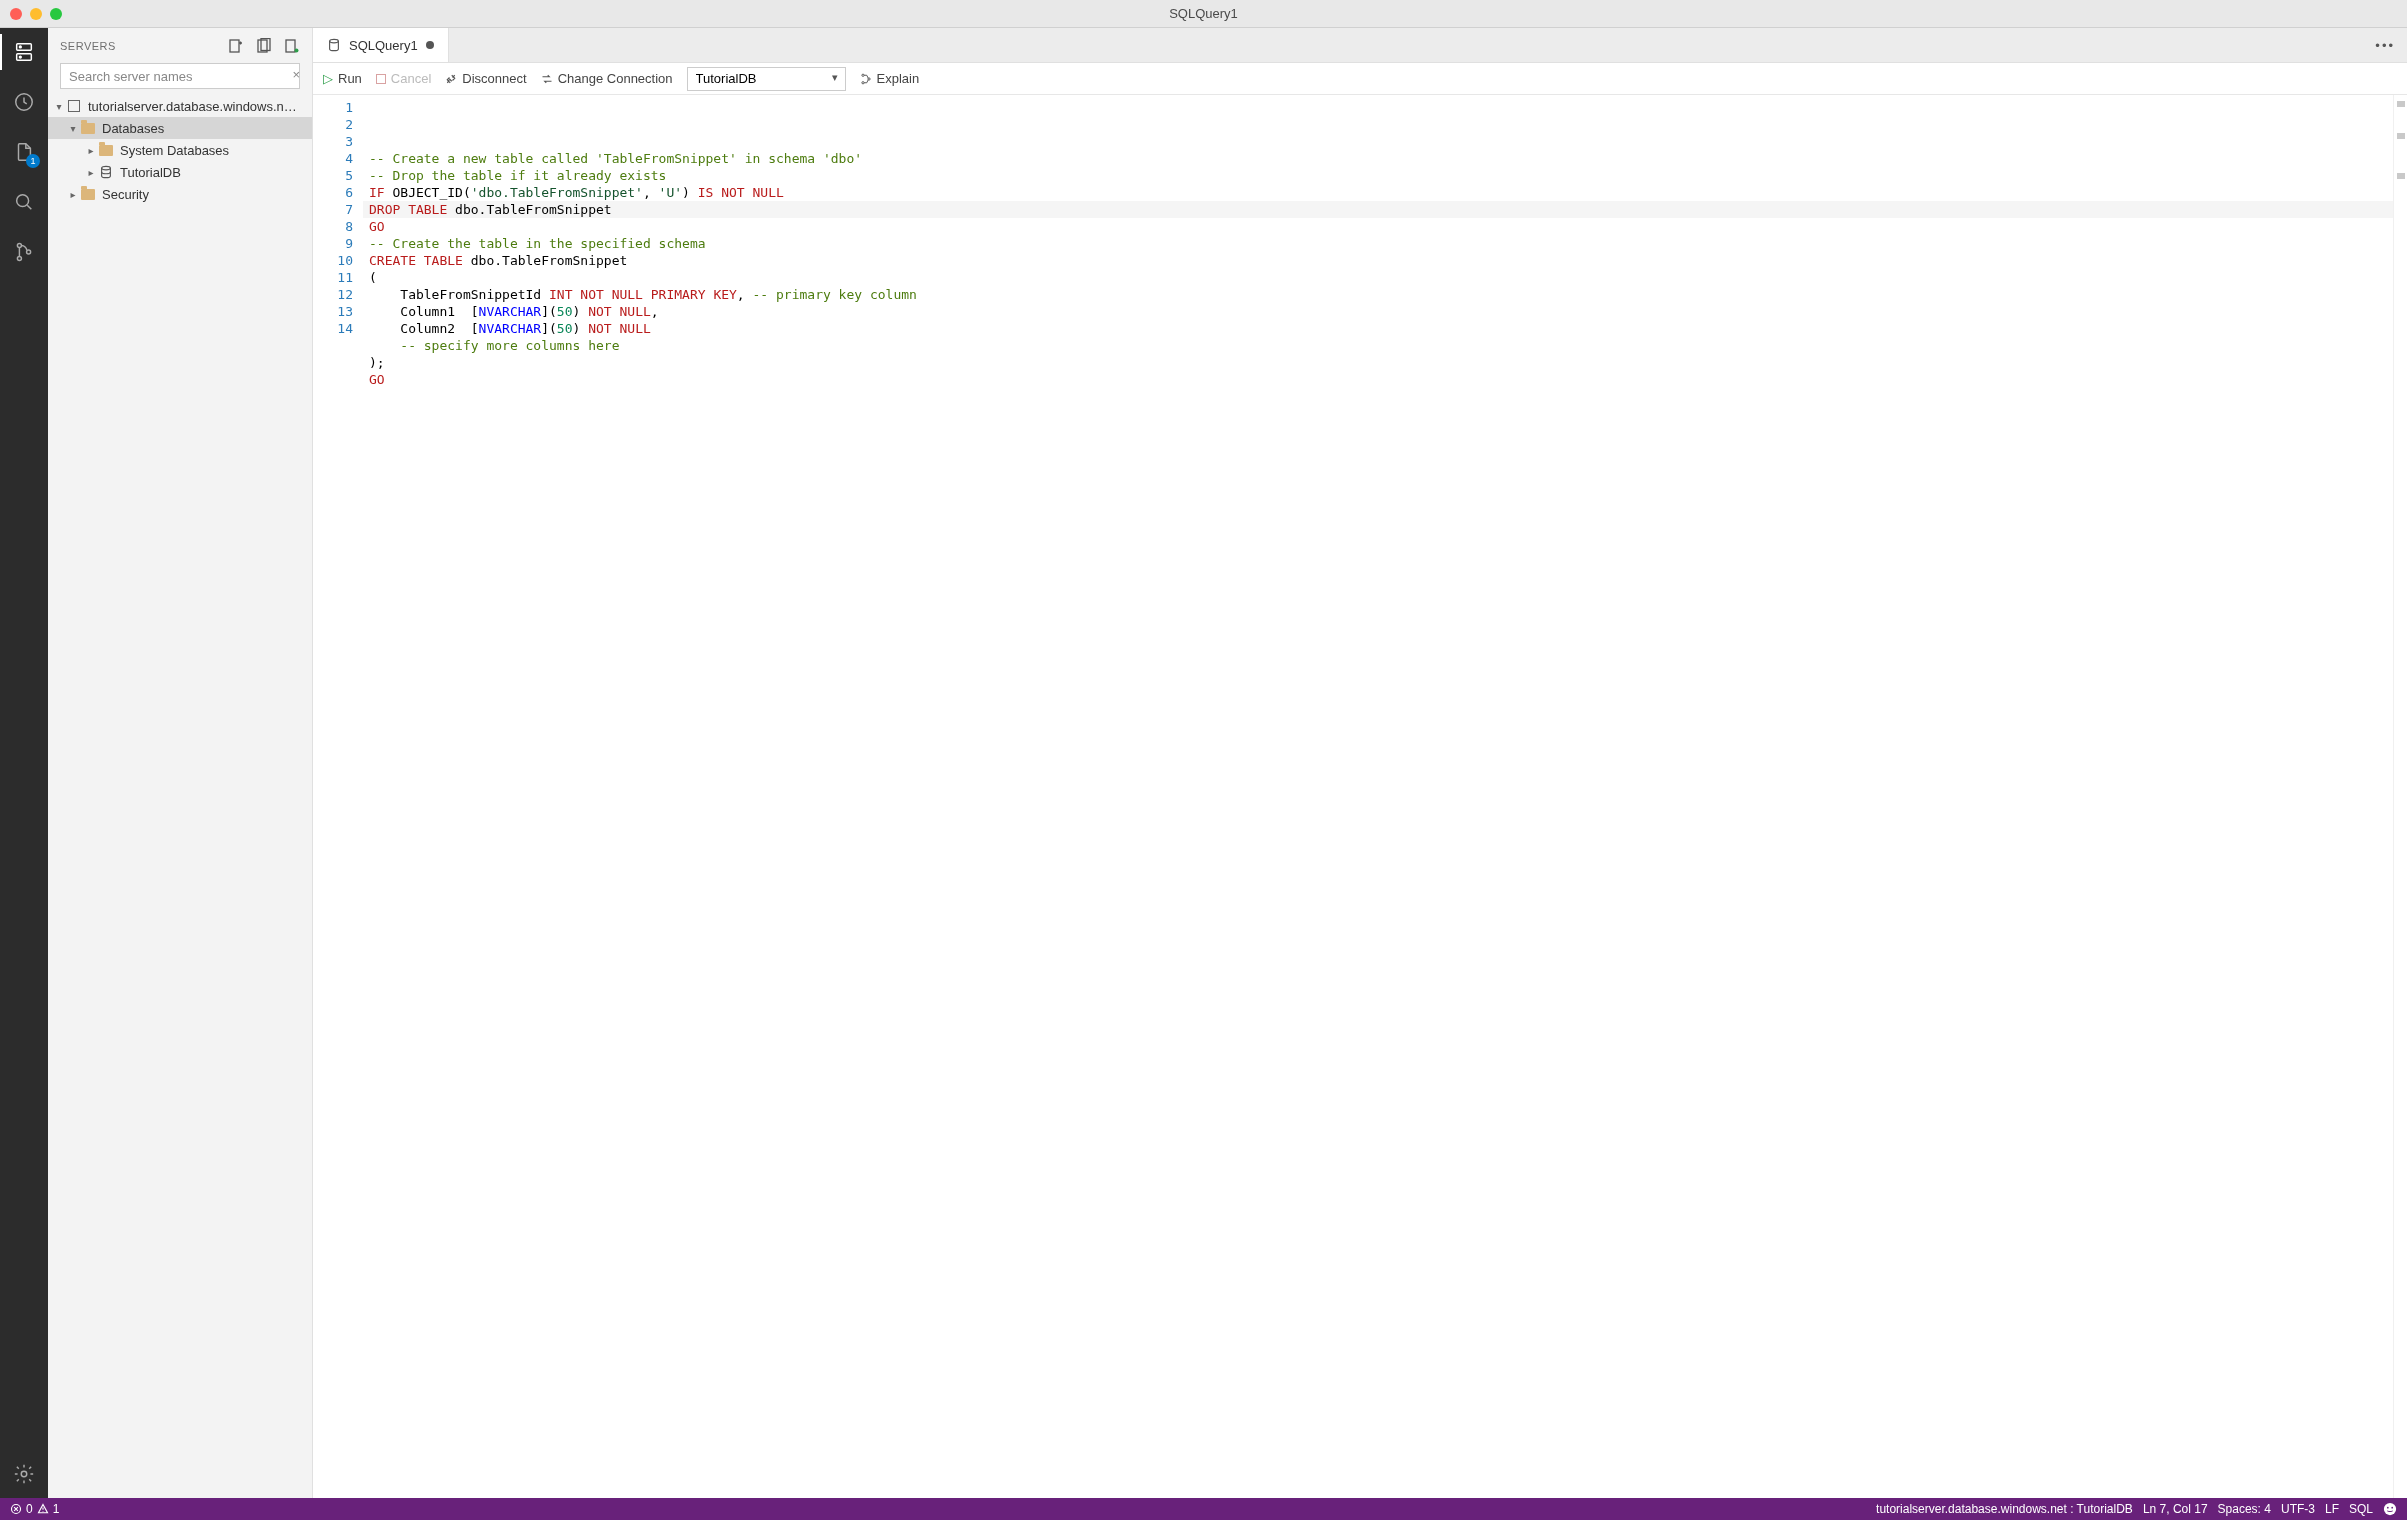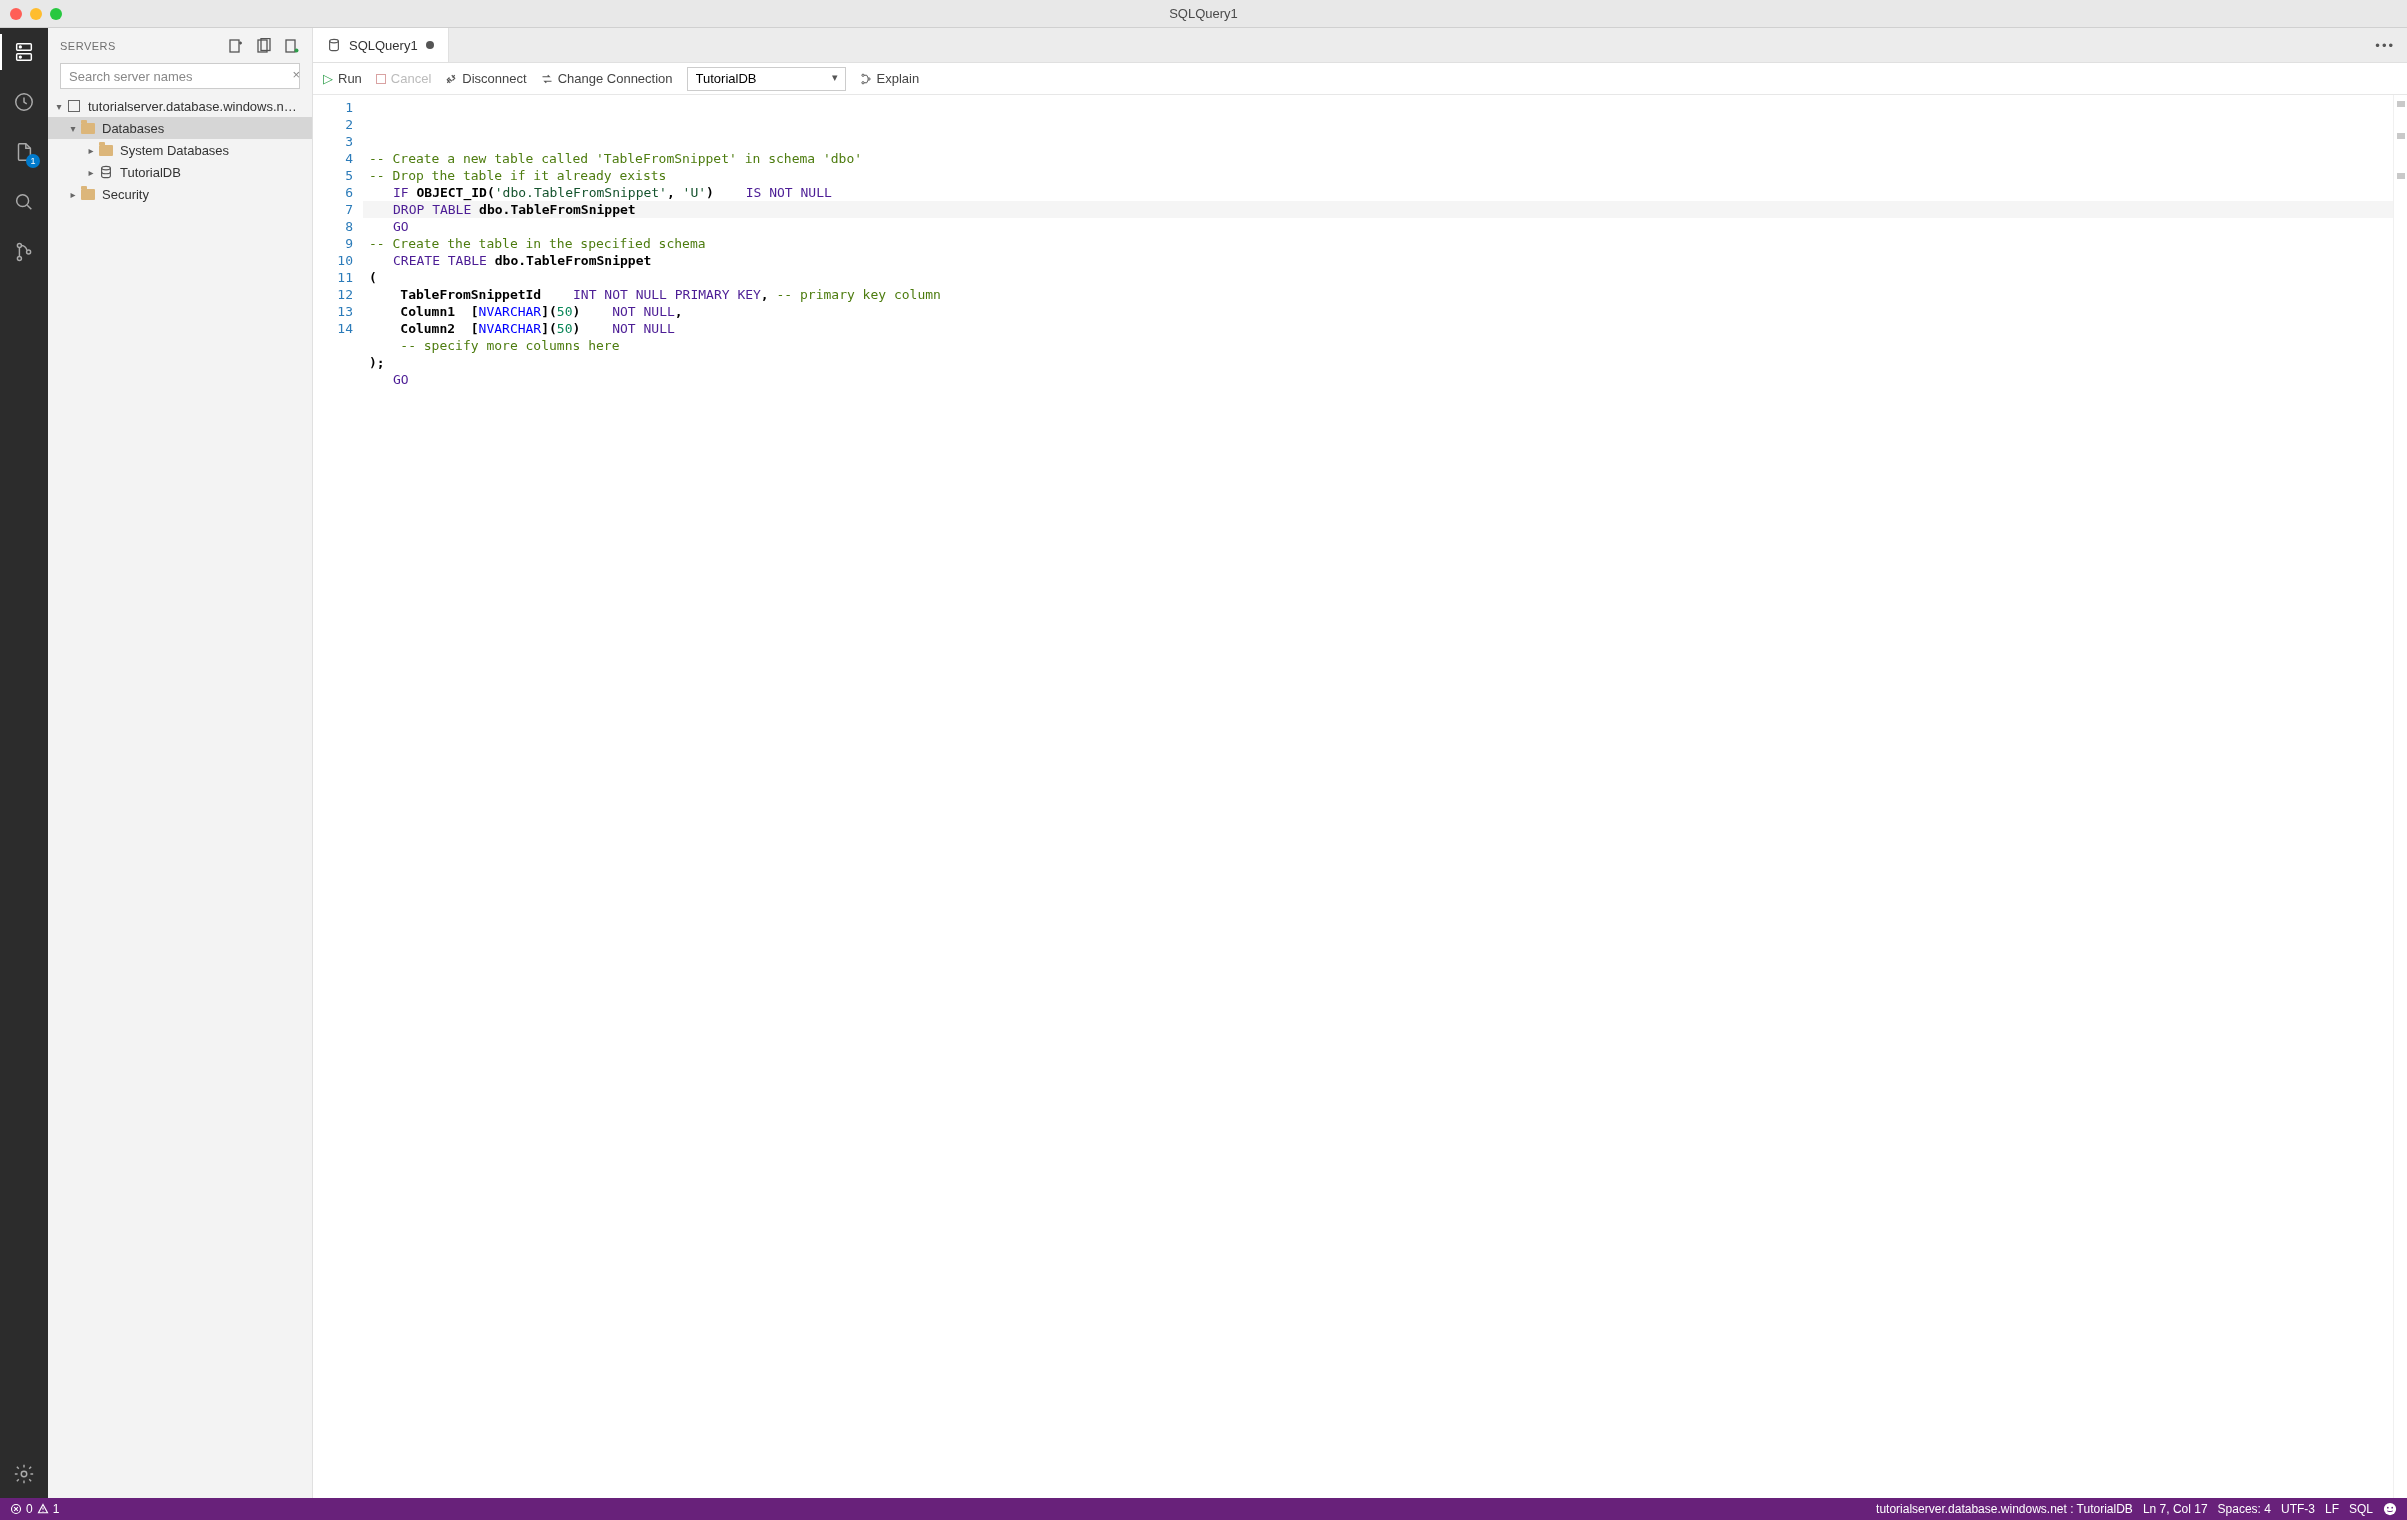--- a/index.html
+++ b/index.html
@@ -66,25 +66,25 @@
 
   .run-tri { color:#2e9e4b; }
   .cancel-sq { width:10px; height:10px; border:1.5px solid #d9a2a2; display:inline-block; }
 
   .code-area { flex:1; display:flex; min-height:0; font-family: "SF Mono", Menlo, Consolas, monospace; font-size:13px; position:relative; }
   .gutter { width:50px; text-align:right; padding:4px 10px 0 0; color:#2b7bb9; background:#fff; user-select:none; line-height:17px; }
   .code { flex:1; padding:4px 0 0 6px; white-space:pre; line-height:17px; overflow:auto; position:relative; }
   .code .line7bg { position:absolute; left:0; right:0; top:calc(4px + 17px*6); height:17px; background:#f5f5f5; z-index:0; }
   .code .codetext { position:relative; z-index:1; }
   .c-comment { color:#4d7c0f; }
-  .c-kw { color:#4c1d95;margin-left:24px; }
+  .c-kw { color:#b91c1c; }
   .c-str { color:#14532d; }
   .c-type { color:#0000ff; }
   .c-num { color:#098658;text-align:right; }
-  .c-ident { color:#000;font-weight:bold; }
+  .c-ident { color:#000; }
 
   .minimap-marks { width:14px; background:#fff; border-left:1px solid #f0f0f0; position:relative; }
   .minimap-marks .m { position:absolute; right:2px; width:8px; height:6px; background:#c9c9c9; }
 
   
   .statusbar { height: 22px; background:#68217a; color:#fff; display:flex; align-items:center; font-size:12px; padding:0 10px; gap:16px; }
   .statusbar .left { display:flex; align-items:center; gap:10px; }
   .statusbar .right { margin-left:auto; display:flex; align-items:center; gap:10px; }
   .statusbar .seg { display:flex; align-items:center; gap:4px; cursor:pointer; }
   .sb-ico { display:inline-flex; }

